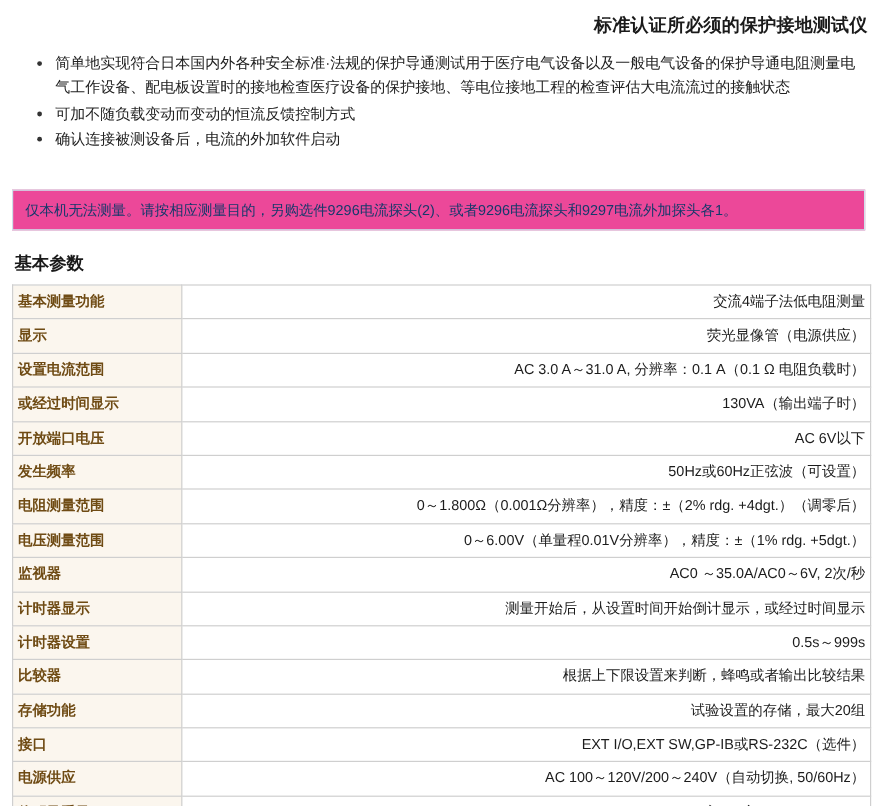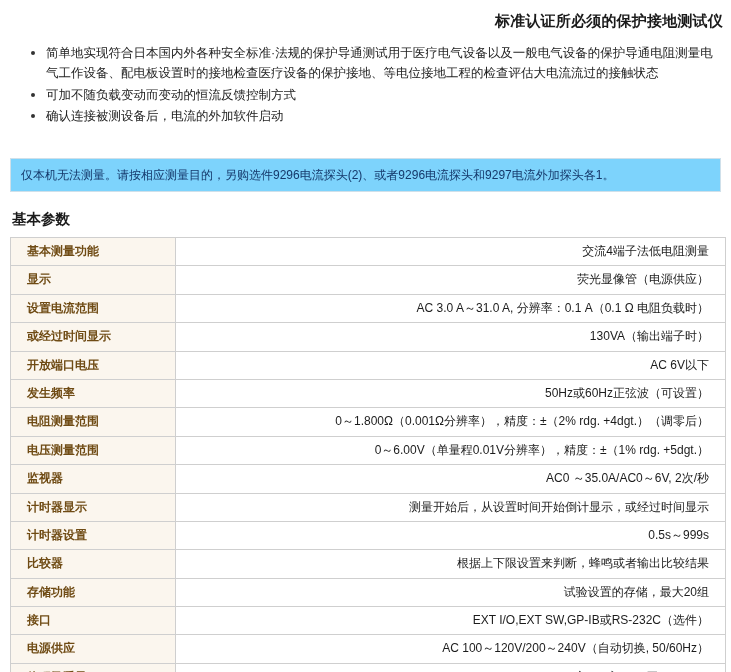--- a/index.html
+++ b/index.html
@@ -45,21 +45,21 @@
     content: "";
     position: absolute;
     left: -13px;
     top: 8px;
     width: 4px;
     height: 4px;
     background: #333;
     border-radius: 50%;
   }
   .notice {
-    background: #7dd3fc;
+    background: #ec4899;
     border: 1px solid #cfe0ea;
     font-size: 12px;
     line-height: 1.5;
     color: #15396b;
     padding: 7px 10px;
     margin: 6px 2px 18px 2px;
   }
   .section-title {
     font-size: 14.5px;
     font-weight: bold;
@@ -67,21 +67,21 @@
     margin: 0 0 8px 4px;
   }
   table.spec {
     border-collapse: collapse;
     width: 716px;
     margin: 0 2px 0 2px;
     table-layout: fixed;
   }
   table.spec td {
     border: 1px solid #cfcfcf;
-    padding: 5px 16px;
+    padding: 5px 4px;
     font-size: 12px;
     line-height: 1.45;
     vertical-align: middle;
     height: 17px;
   }
   table.spec td.k {
     width: 132px;
     background: #fbf6ee;
     font-weight: bold;
     color: #6f4b14;

